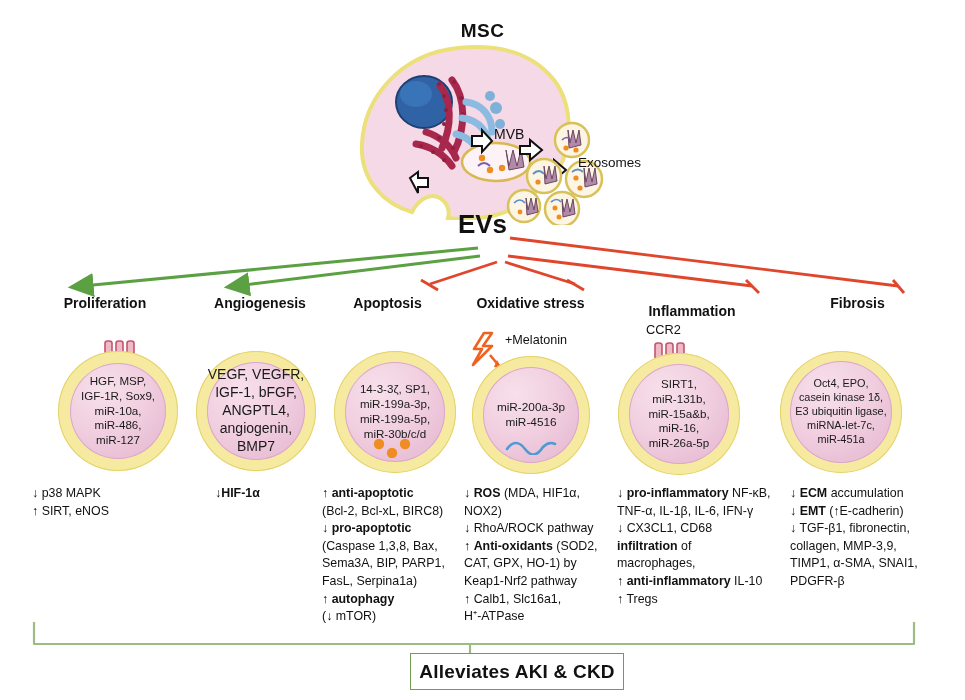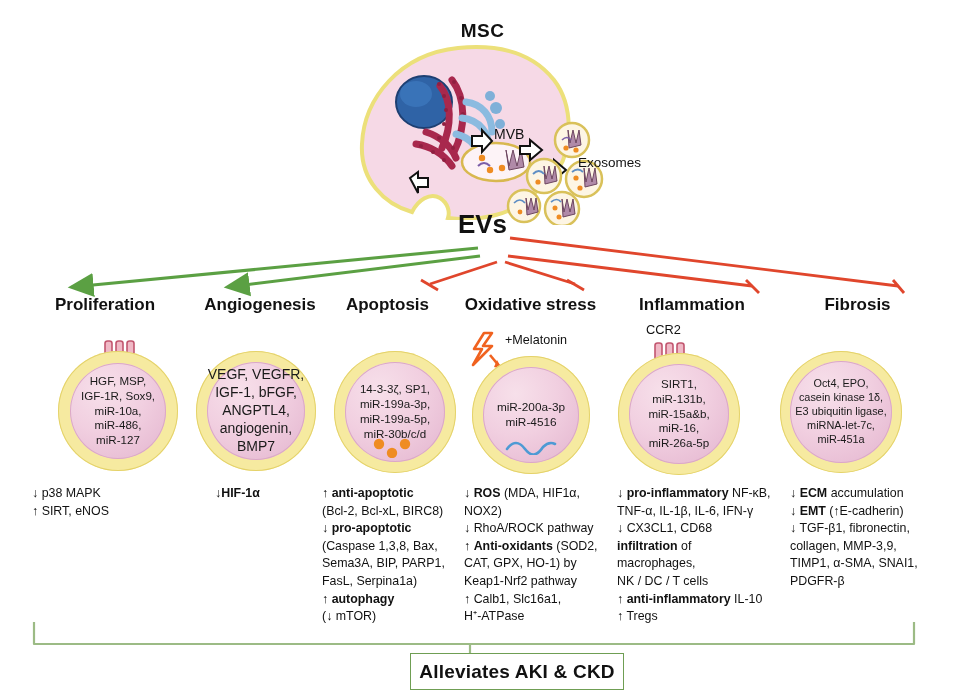--- a/index.html
+++ b/index.html
@@ -41,21 +41,21 @@
     left: 0; top: 209px; width: 965px;
     text-align: center;
     font-weight: bold;
     font-size: 26px;
   }
 
   
   .cat-title {
     top: 295px;
     font-weight: bold;
-    font-size: 17px;
+    font-size: 14px;
     text-align: center;
     white-space: nowrap;
   }
 
   
   .vesicle {
     border-radius: 50%;
     background: #f6eaa0;
     box-shadow: inset 0 0 0 1px #e4d26a;
     display: flex;
@@ -260,21 +260,21 @@
     <g stroke="#e0462c" stroke-width="2.8" fill="none">
       <line x1="510" y1="238" x2="898" y2="286"></line>
       <line x1="893" y1="280" x2="904" y2="293"></line>
     </g>
   </svg>
 
   <div class="abs cat-title" style="left:20px; width:170px;"><span>Proliferation</span></div>
   <div class="abs cat-title" style="left:175px; width:170px;"><span>Angiogenesis</span></div>
   <div class="abs cat-title" style="left:320px; width:135px;"><span>Apoptosis</span></div>
   <div class="abs cat-title" style="left:448px; width:165px;"><span>Oxidative stress</span></div>
-  <div class="abs cat-title" style="left:612px; width:160px;"><span>Inflammation</span></div>
+  <div class="abs cat-title" style="left:612px; width:160px;margin-top:8px;"><span>Inflammation</span></div>
   <div class="abs cat-title" style="left:790px; width:135px;"><span>Fibrosis</span></div>
 
   <svg class="abs receptor" style="left:99px; top:339px;" width="42" height="30" viewBox="0 0 42 30">
     <g fill="#f0b9c6" stroke="#c2566f" stroke-width="1.6">
       <rect x="6" y="2" width="7" height="17" rx="2.5"></rect>
       <rect x="17" y="2" width="7" height="17" rx="2.5"></rect>
       <rect x="28" y="2" width="7" height="17" rx="2.5"></rect>
     </g>
     <g fill="none" stroke="#8f3a52" stroke-width="1.4">
       <path d="M9 19 q-3 5 3 6"></path>
@@ -395,21 +395,20 @@
       <div class="row"><span>Keap1-Nrf2 pathway</span></div>
       <div class="row"><span>↑ Calb1, Slc16a1,</span></div>
       <div class="row"><span>H⁺-ATPase</span></div>
     </div>
   <div class="desc" style="left:617px; top:485px; width:172px;">
       <div class="row"><span>↓ </span><b>pro-inflammatory</b><span> NF-κB,</span></div>
       <div class="row"><span>TNF-α, IL-1β, IL-6, IFN-γ</span></div>
       <div class="row"><span>↓ CX3CL1, CD68</span></div>
       <div class="row"><b>infiltration</b><span> of</span></div>
       <div class="row"><span>macrophages,</span></div>
-      <div class="row"><span>NK / DC / T cells</span></div>
       <div class="row"><span>↑ </span><b>anti-inflammatory</b><span> IL-10</span></div>
       <div class="row"><span>↑ Tregs</span></div>
     </div>
   <div class="desc" style="left:790px; top:485px; width:170px;">
       <div class="row"><span>↓ </span><b>ECM</b><span> accumulation</span></div>
       <div class="row"><span>↓ </span><b>EMT</b><span> (↑E-cadherin)</span></div>
       <div class="row"><span>↓ TGF-β1, fibronectin,</span></div>
       <div class="row"><span>collagen, MMP-3,9,</span></div>
       <div class="row"><span>TIMP1, α-SMA, SNAI1,</span></div>
       <div class="row"><span>PDGFR-β</span></div>

